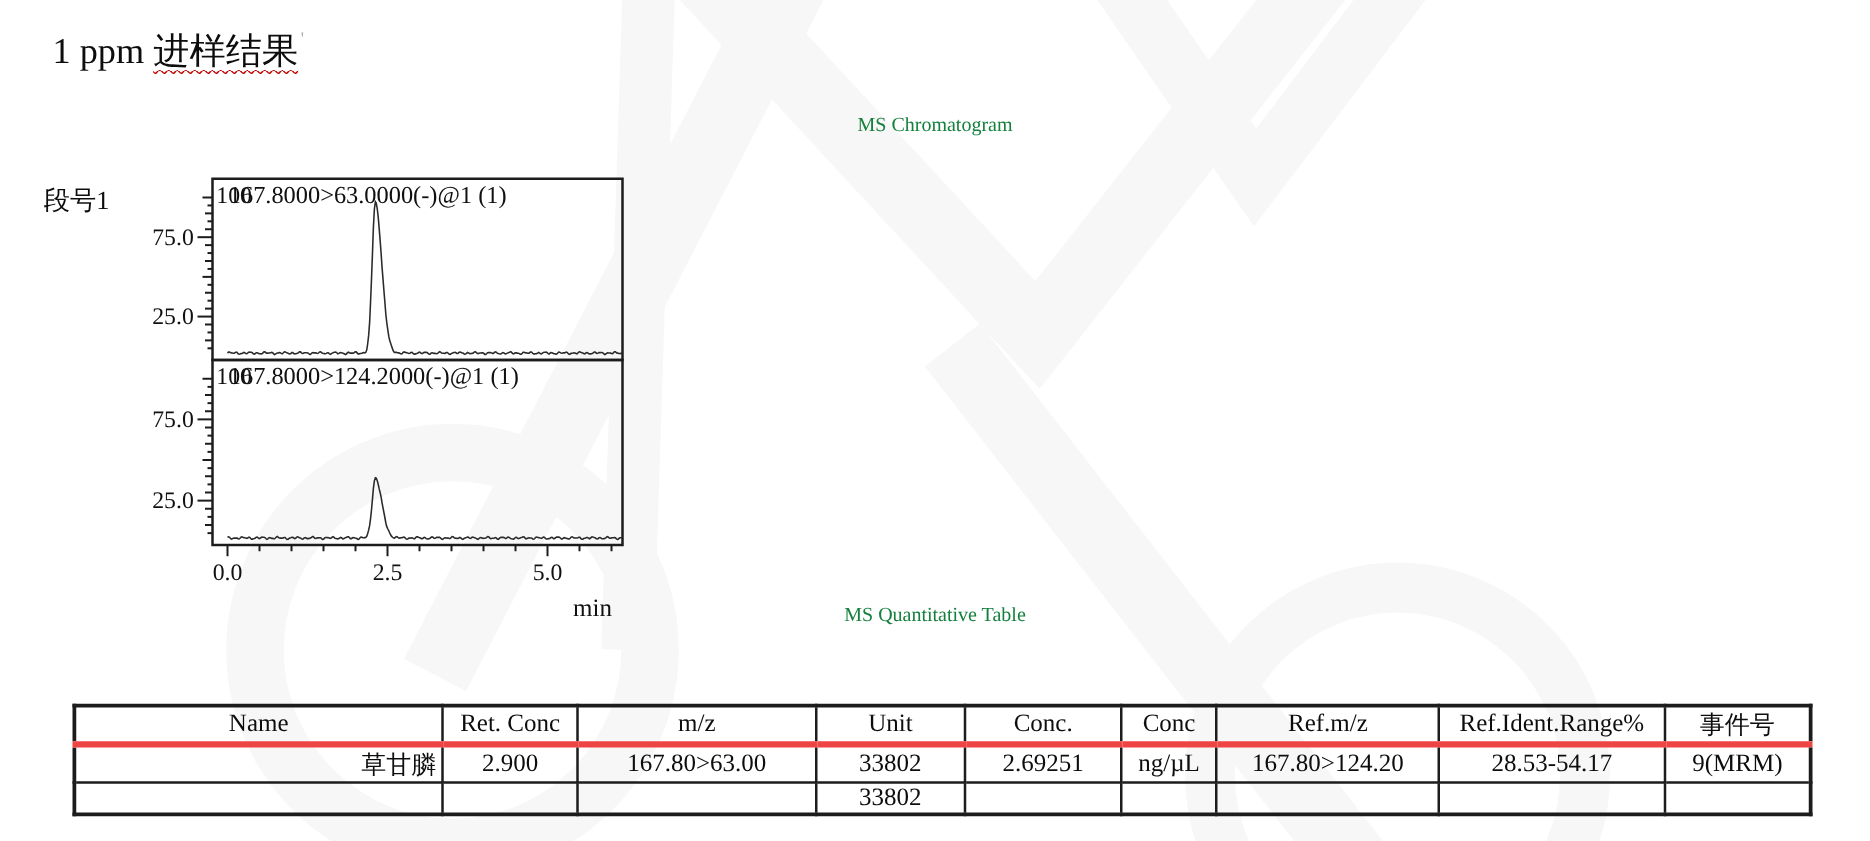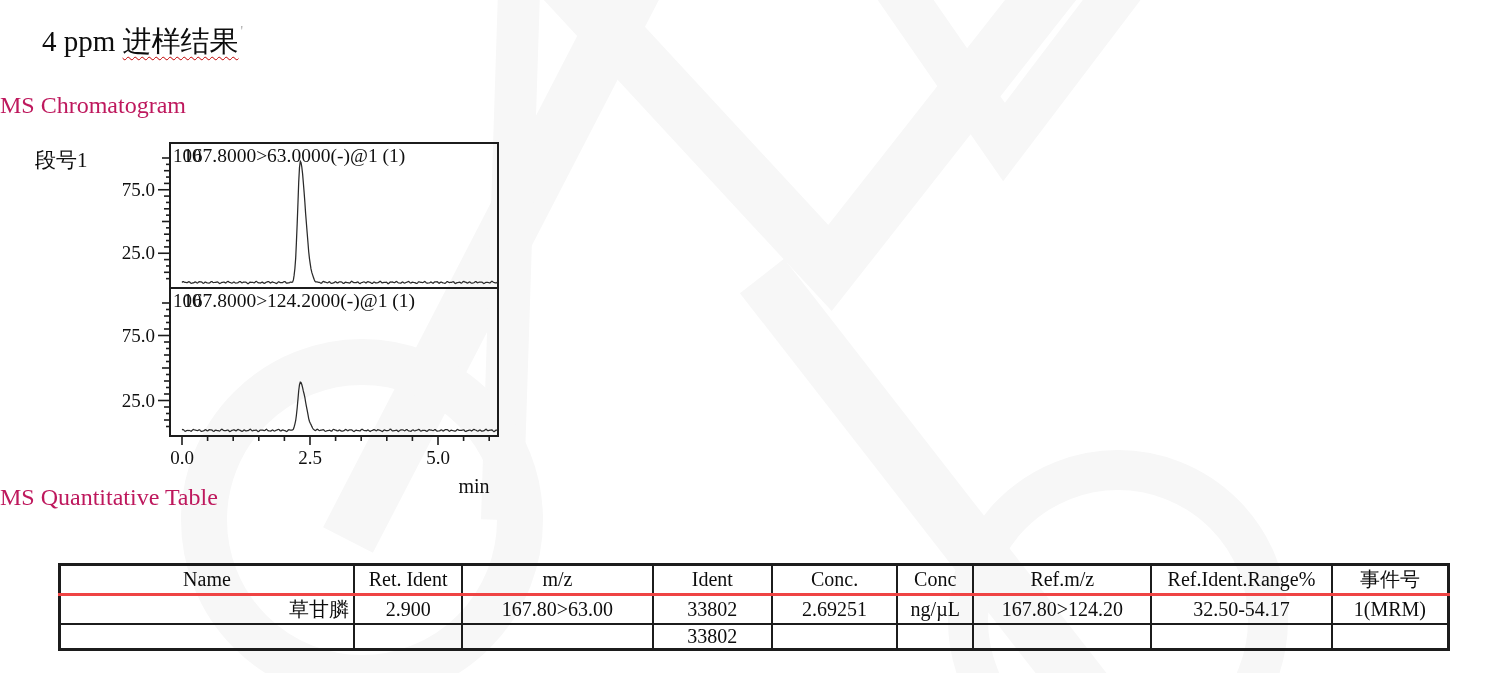--- a/index.html
+++ b/index.html
@@ -27,21 +27,21 @@
     text-decoration-color:#c00000;
     text-decoration-thickness:1px;
     text-underline-offset:5px;
   }
   .doc-heading .pmark{
     color:#a8a8a8;font-size:14px;vertical-align:top;margin-left:2px;
   }
 
   .section-title{
     position:absolute;left:0;width:100%;
-    text-align:left;font-size:24px;color:#be185d;
+    text-align:center;font-size:16px;color:#15803d;
   }
   #chromatogram-title{top:92px;}
   #quant-title{top:484px;}
 
   .segment-label{
     position:absolute;left:35px;top:104px;
     font-size:21px;color:#0d0d0d;margin-top:42px;
   }
 
   #chart-wrap{position:absolute;left:108px;top:128px;width:400px;height:392px;}
@@ -53,21 +53,21 @@
     font-size:20px;color:#0d0d0d;
   }
   .quant-table td,.quant-table th{
     border:2px solid #1c1c1c;
     padding:0 4px;
     text-align:center;
     font-weight:normal;
     overflow:hidden;white-space:nowrap;
   }
   .quant-table{border:3px solid #1c1c1c;}
-  .quant-table tr.hdr td{height:25px;border-bottom:3px solid #ef4444;font-family:Liberation Serif, serif;}
+  .quant-table tr.hdr td{height:25px;border-bottom:5px solid #ef4444;font-family:Liberation Serif, serif;}
   .quant-table tr.body-row td{height:23px;}
   .quant-table td.cell-name{text-align:right;padding-left:7px;}
 </style>
 </head>
 <body>
 
 <div class="page">
 
   <svg id="watermark" class="layer" viewBox="0 0 1496 673" preserveAspectRatio="none" aria-hidden="true">
     <g fill="none" stroke="#f7f7f7">
@@ -77,21 +77,21 @@
       <path d="M520,-40 L502,520" stroke-width="42"></path>
       <path d="M762,276 L1092,700" stroke-width="56"></path>
       <circle cx="362" cy="520" r="158" stroke-width="46"></circle>
       <circle cx="1118" cy="620" r="150" stroke-width="40"></circle>
     </g>
   </svg>
 
   <div class="content">
 
     <div class="doc-heading">
-      <span>4 ppm </span><span class="cn">进样结果</span><span class="pmark">'</span>
+      <span>1 ppm </span><span class="cn">进样结果</span><span class="pmark">'</span>
     </div>
 
     <div class="section-title" id="chromatogram-title">MS Chromatogram</div>
 
     <div class="segment-label">段号1</div>
 
     <div id="chart-wrap">
       <svg id="chromo" width="400" height="392" viewBox="0 0 400 392" aria-hidden="true">
           <rect x="62" y="15" width="328" height="145" fill="none" stroke="#1c1c1c" stroke-width="2"></rect>
           <line x1="58" y1="150.65" x2="62" y2="150.65" stroke="#1c1c1c" stroke-width="1.6"></line>
@@ -175,39 +175,39 @@
         <col style="width:8.6%">
           <col style="width:9.0%">
           <col style="width:5.5%">
         <col style="width:12.8%">
           <col style="width:13.0%">
           <col style="width:8.4%">
       </colgroup>
       <tbody>
         <tr class="hdr">
           <td>Name</td>
-          <td>Ret. Ident</td>
+          <td>Ret. Conc</td>
           <td>m/z</td>
-          <td>Ident</td>
+          <td>Unit</td>
           <td>Conc.</td>
           <td>Conc</td>
           <td>Ref.m/z</td>
           <td>Ref.Ident.Range%</td>
           <td>事件号</td>
         </tr>
         <tr class="body-row">
           <td class="cell-name">草甘膦</td>
           <td>2.900</td>
           <td>167.80&gt;63.00</td>
           <td>33802</td>
           <td>2.69251</td>
           <td>ng/µL</td>
           <td>167.80&gt;124.20</td>
-          <td>32.50-54.17</td>
-          <td>1(MRM)</td>
+          <td>28.53-54.17</td>
+          <td>9(MRM)</td>
         </tr>
         <tr class="body-row">
           <td class="cell-name"></td>
           <td></td>
           <td></td>
           <td>33802</td>
           <td></td>
           <td></td>
           <td></td>
           <td></td>

